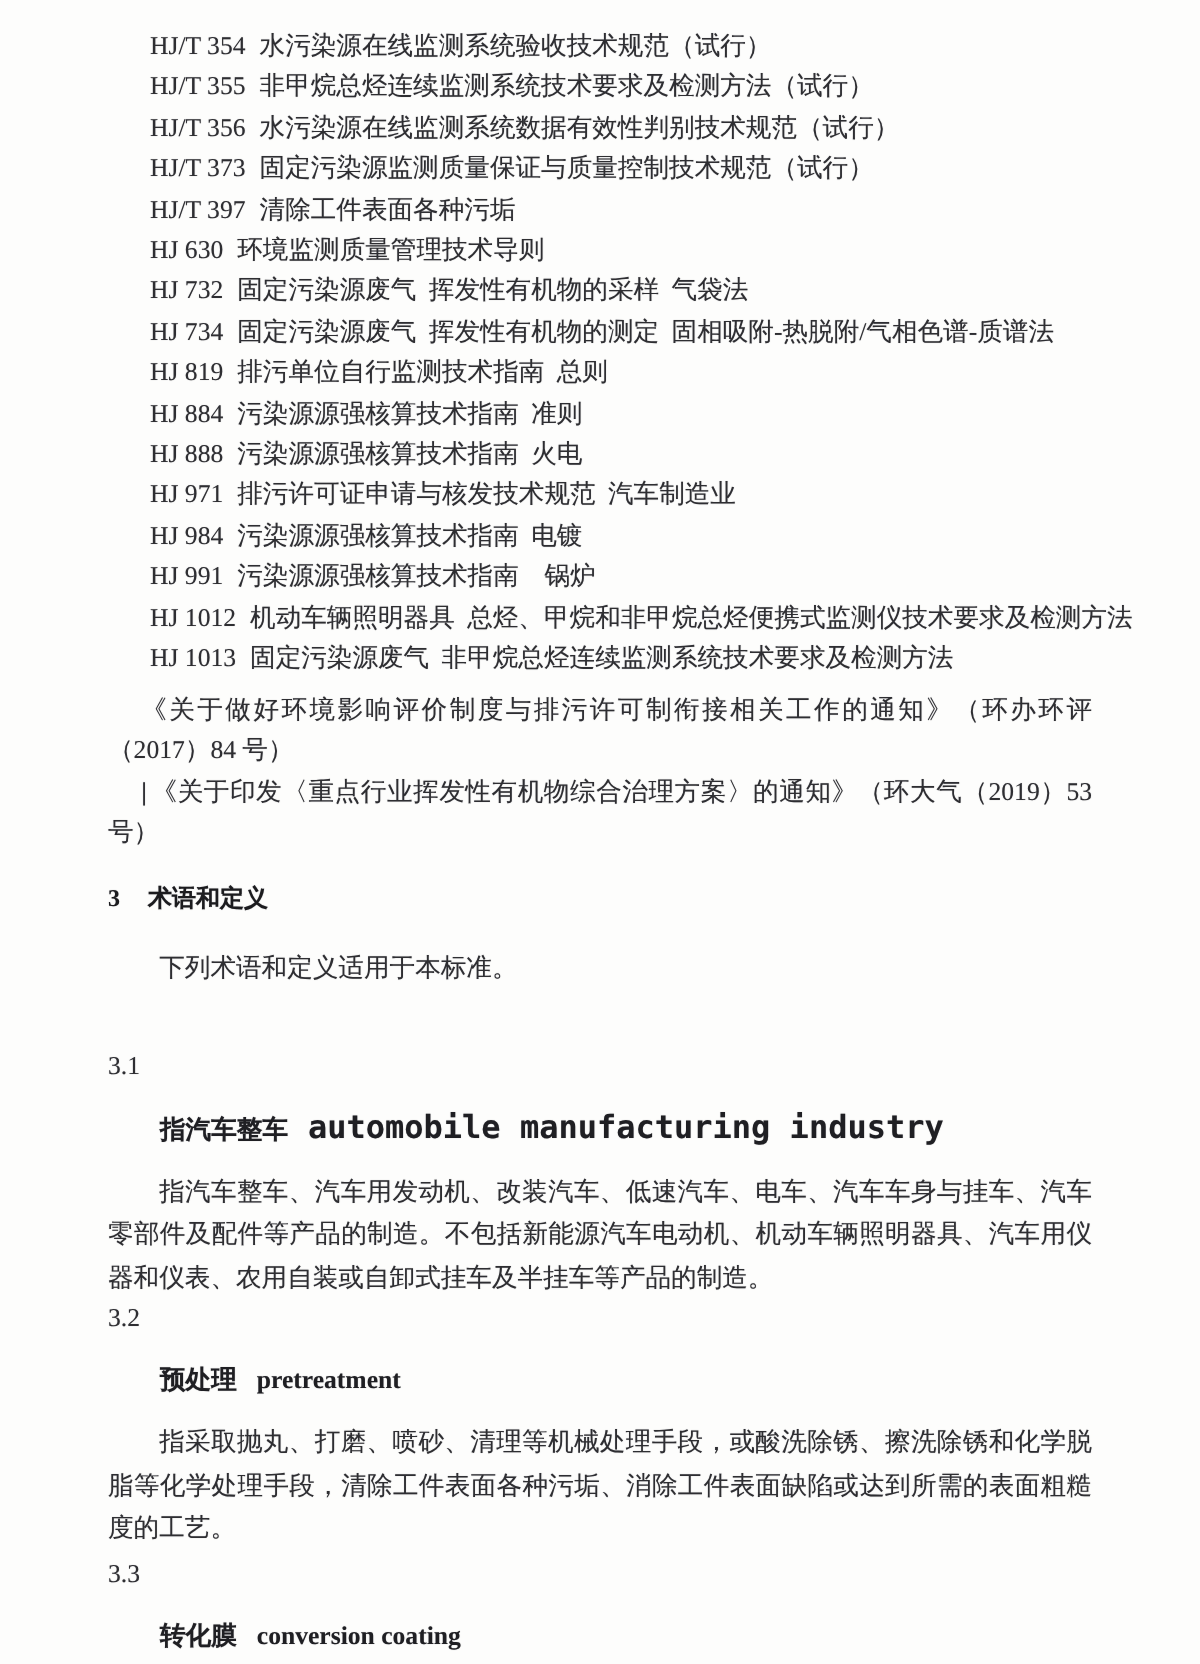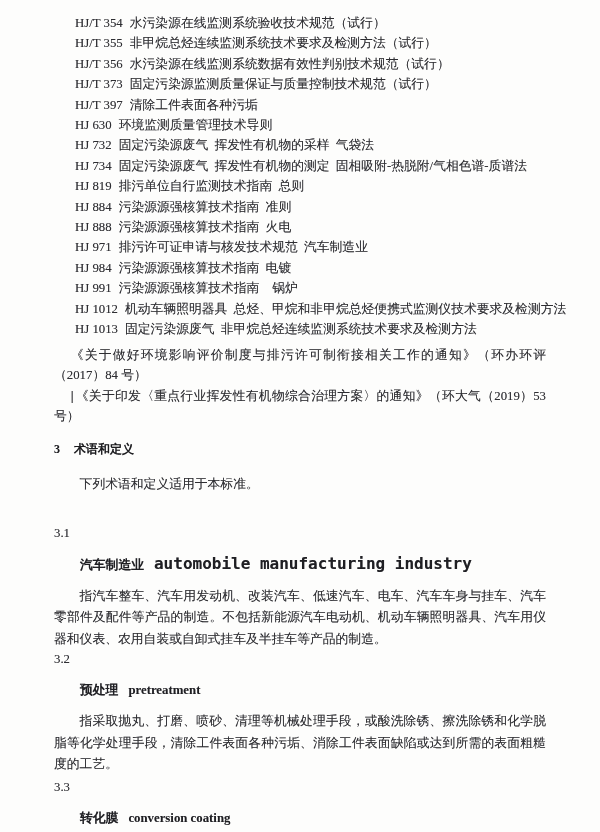--- a/index.html
+++ b/index.html
@@ -117,21 +117,21 @@
   </div>
 
   <div class="sec-h">
     <span class="sec-num">3</span><span>术语和定义</span>
   </div>
 
   <p class="intro">下列术语和定义适用于本标准。</p>
 
   <div class="term-num t1">3.1</div>
   <div class="term-head">
-    <span class="zh">汽车制造业</span><span class="en mono">automobile manufacturing industry</span>
+    <span class="zh">指汽车整车</span><span class="en mono">automobile manufacturing industry</span>
   </div>
   <p class="def">指汽车整车、汽车用发动机、改装汽车、低速汽车、电车、汽车车身与挂车、汽车零部件及配件等产品的制造。不包括新能源汽车电动机、机动车辆照明器具、汽车用仪器和仪表、农用自装或自卸式挂车及半挂车等产品的制造。</p>
 
   <div class="term-num t2">3.2</div>
   <div class="term-head">
     <span class="zh">预处理</span><span class="en">pretreatment</span>
   </div>
   <p class="def">指采取抛丸、打磨、喷砂、清理等机械处理手段，或酸洗除锈、擦洗除锈和化学脱脂等化学处理手段，清除工件表面各种污垢、消除工件表面缺陷或达到所需的表面粗糙度的工艺。</p>
 
   <div class="term-num t3">3.3</div>

